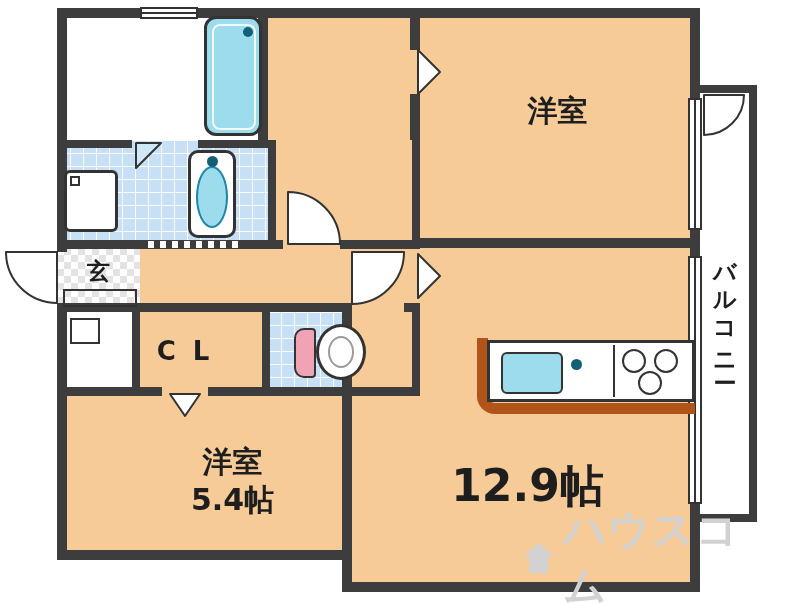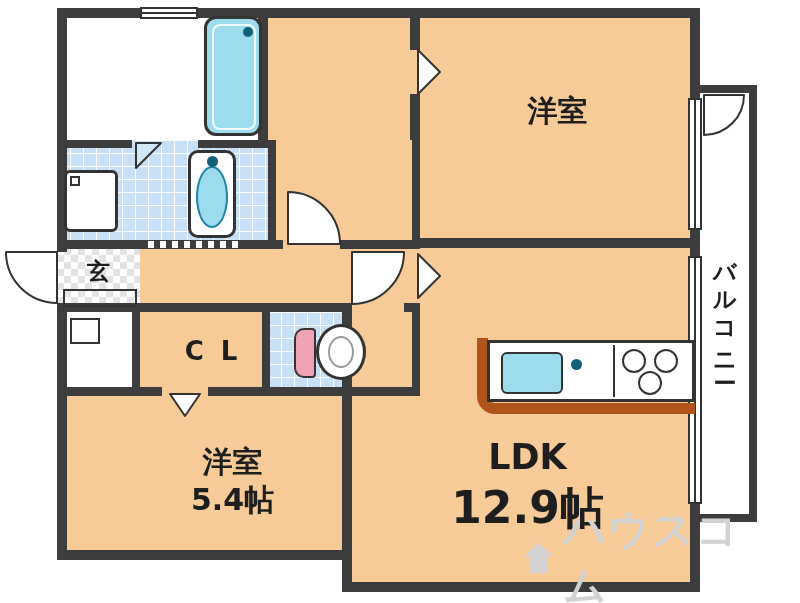--- a/index.html
+++ b/index.html
@@ -130,29 +130,28 @@
     <polygon points="170,394 200,394 185,416" fill="#fff" stroke="#333" stroke-width="2" stroke-linejoin="round"></polygon>
     <polygon points="136,168 136,143 161,143" fill="#cfe8f5" stroke="#333" stroke-width="2" stroke-linejoin="round"></polygon>
   </svg>
 
   <div class="abs room-label" style="left:430px;top:58px;width:255px;height:105px;font-size:30px;">
     <span>洋室</span>
   </div>
   <div class="abs room-label" style="left:57px;top:254px;width:83px;height:34px;font-size:23px;">
     <span>玄</span>
   </div>
-  <div class="abs room-label" style="left:152px;top:328px;width:122px;height:46px;font-size:26px;letter-spacing:4px;">
+  <div class="abs room-label" style="left:124px;top:328px;width:122px;height:46px;font-size:26px;letter-spacing:4px;">
     <span>C L</span>
   </div>
   <div class="abs room-label" style="left:85px;top:428px;width:295px;height:105px;font-size:30px;">
     <span>洋室</span>
     <span>5.4帖</span>
   </div>
   <div class="abs room-label" style="left:395px;top:428px;width:265px;height:115px;font-size:35px;">
-    <span>LDK</span>
     <span style="font-size:44px;">12.9帖</span>
   </div>
   <div class="abs room-label" style="left:700px;top:170px;width:50px;height:280px;font-size:23px;">
     <span style="writing-mode:vertical-rl;letter-spacing:5px;">バルコニー</span>
   </div>
 
   <div id="watermark" class="abs" style="left:520px;top:528px;width:260px;height:60px;justify-content:center;">
     <svg width="38" height="38" viewBox="0 0 40 40">
       <path d="M20 4 L36 18 H30 V36 H10 V18 H4 Z" fill="#d2d2d2"></path>
     </svg>

